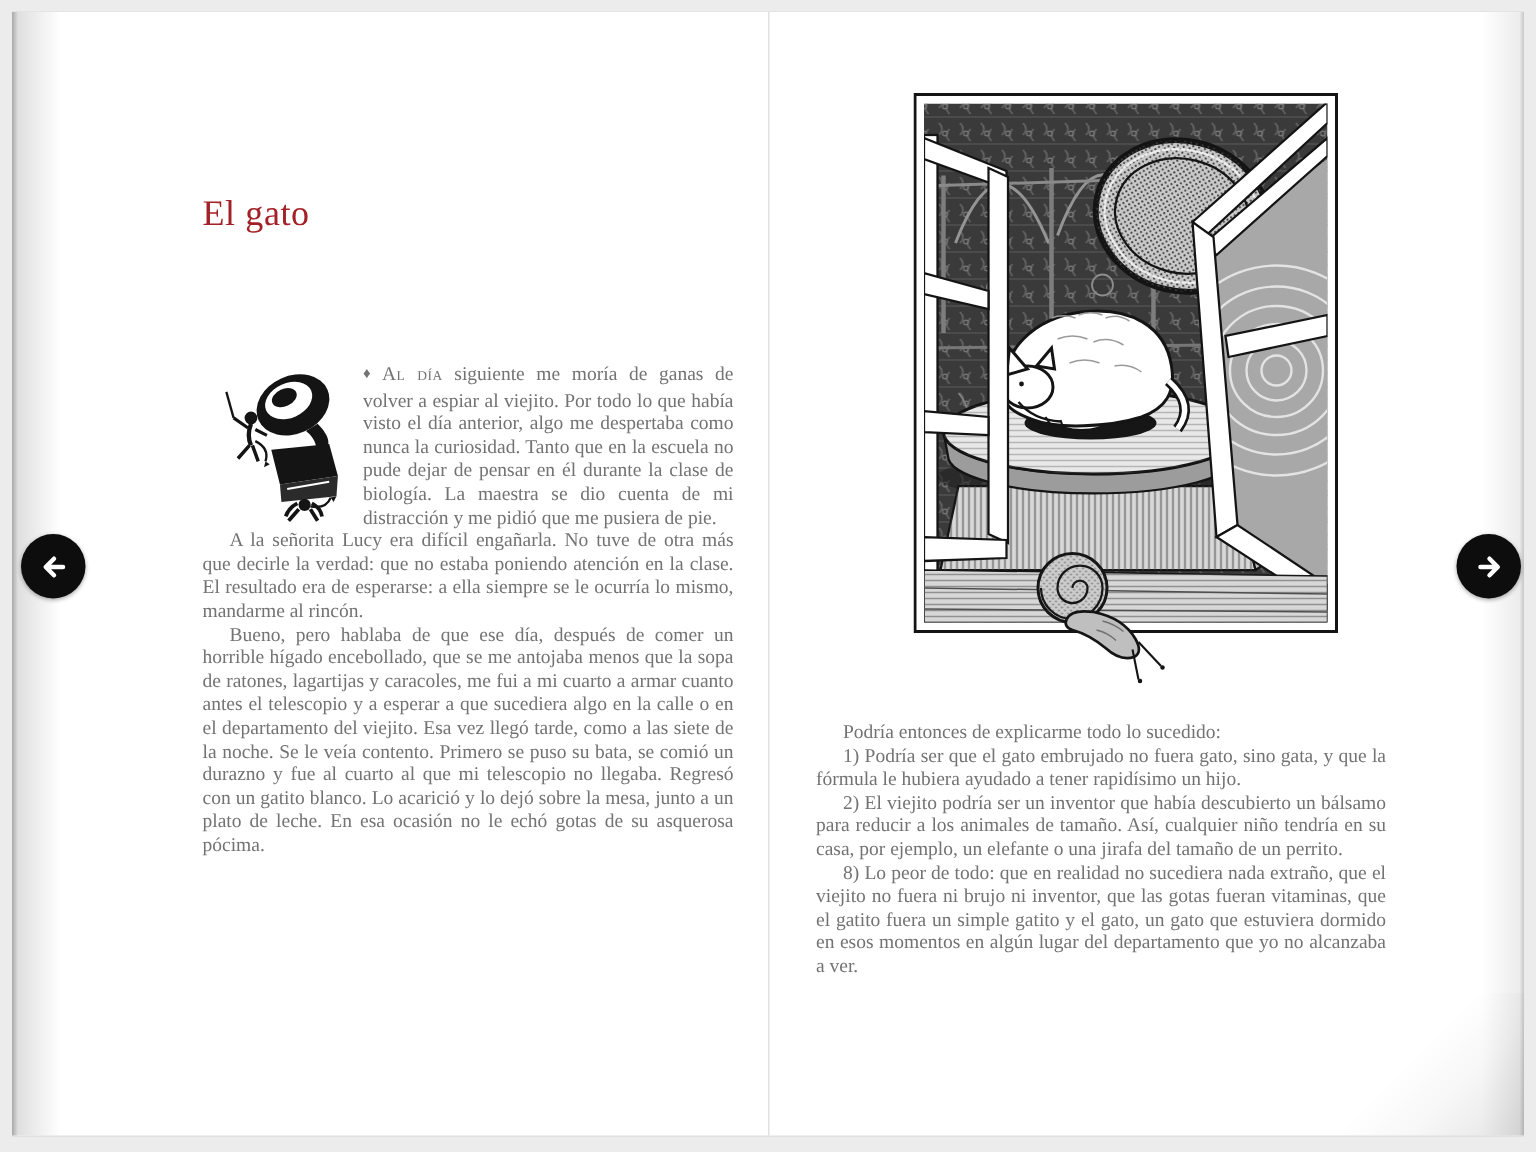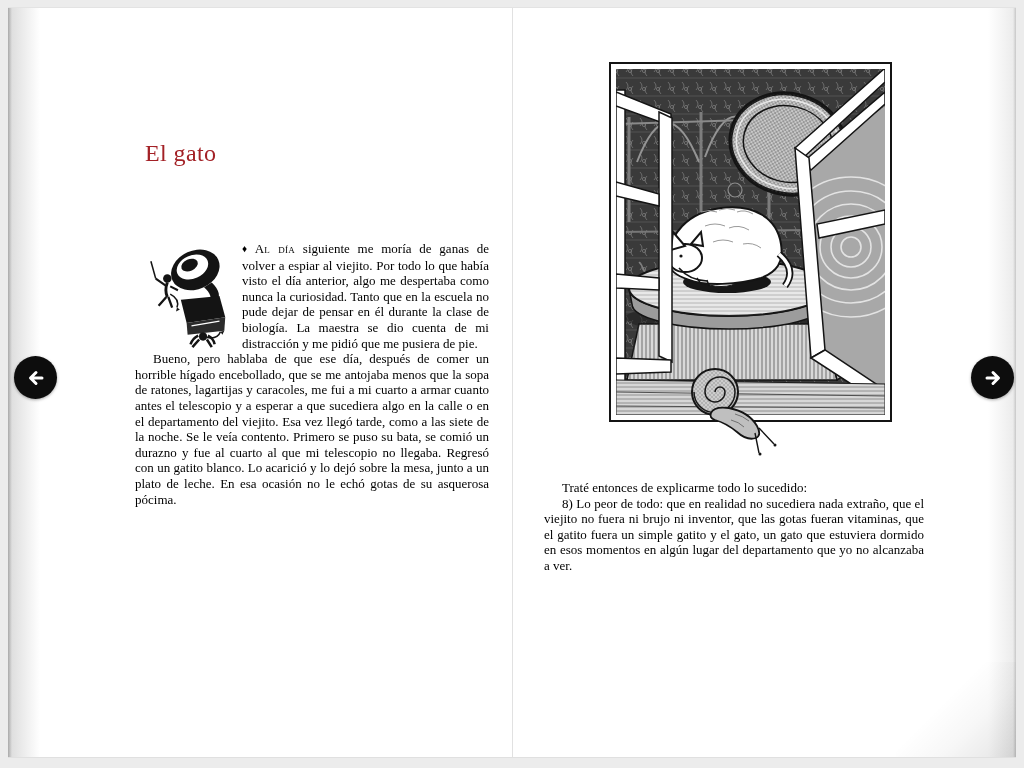--- a/index.html
+++ b/index.html
@@ -23,25 +23,25 @@
   .spine{position:absolute;left:504px;top:0;bottom:0;width:1px;background:#dcdcdc;opacity:.85}
   .curl{position:absolute;right:0;bottom:0;width:120px;height:95px;pointer-events:none;
     background:linear-gradient(315deg,rgba(0,0,0,.11) 0%,rgba(0,0,0,.03) 35%,rgba(0,0,0,0) 60%)}
 
   .page{position:absolute;top:0;height:100%;width:504px}
   .page-left{left:0}
   .page-right{left:504px}
 
   
   .chapter-title{
-    position:absolute;left:127px;top:122px;margin:10px;
+    position:absolute;left:127px;top:122px;margin:0;
     font-size:24px;font-weight:normal;color:#a32126;letter-spacing:.4px;
   }
   .body-text{
-    font-size:13px;line-height:15.6px;color:#000000;text-align:justify;
+    font-size:13px;line-height:15.6px;color:#737373;text-align:justify;
   }
   .text-left{position:absolute;left:127px;top:233px;width:354px}
   .body-text p{margin:0;text-indent:18px}
   .body-text p.opener{text-indent:0}
   .vignette{float:left;width:85px;height:106px;margin:2px 9px 2px 13px}
   .vignette svg{width:100%;height:100%}
   .sc{font-variant:small-caps;letter-spacing:.3px}
   .diamond{font-size:10px;margin-right:3px;position:relative;top:-1px}
 
   
@@ -91,20 +91,21 @@
               <path d="M18 43 L8 36 M23 44 L31 48" fill="none" stroke-width="2.2"></path>
               <line x1="8" y1="36" x2="3" y2="18" stroke-width="1.6"></line>
               <path d="M19 55 L11 64 M21 55 L25 66" fill="none" stroke-width="2.4"></path>
               <path d="M23 52 Q33 57 30 66" fill="none" stroke-width="1.6"></path>
               <path d="M30 66 l3 2 -4 2 z" stroke="none"></path>
             </g>
           </svg>
         </figure>
 
         <p class="opener"><span class="diamond">♦</span><span class="sc">Al día</span><span> siguiente me moría de ganas de volver a espiar al viejito. Por todo lo que había visto el día anterior, algo me despertaba como nunca la curiosidad. Tanto que en la escuela no pude dejar de pensar en él durante la clase de biología. La maestra se dio cuenta de mi distracción y me pidió que me pusiera de pie.</span></p>
+        <p>A la señorita Lucy era difícil engañarla. No tuve de otra más que decirle la verdad: que no estaba poniendo atención en la clase. El resultado era de esperarse: a ella siempre se le ocurría lo mismo, mandarme al rincón.</p>
         <p>Bueno, pero hablaba de que ese día, después de comer un horrible hígado encebollado, que se me antojaba menos que la sopa de ratones, lagartijas y caracoles, me fui a mi cuarto a armar cuanto antes el telescopio y a esperar a que sucediera algo en la calle o en el departamento del viejito. Esa vez llegó tarde, como a las siete de la noche. Se le veía contento. Primero se puso su bata, se comió un durazno y fue al cuarto al que mi telescopio no llegaba. Regresó con un gatito blanco. Lo acarició y lo dejó sobre la mesa, junto a un plato de leche. En esa ocasión no le echó gotas de su asquerosa pócima.</p>
       </div>
     </div>
 
     <div class="page page-right">
 
       <figure class="plate">
         <svg viewBox="0 0 283 410">
           <defs>
             <clipPath id="win">
@@ -215,21 +216,23 @@
             <path d="M120 346 q20 4 28 18 q5 9 -1 12 q-9 3 -19 -6 q-11 -9 -22 -12 q-6 -2 -4 -7 q3 -7 18 -5 z" fill="#bfbfbf" stroke="#141414" stroke-width="1.8"></path>
             <path d="M150 366 l15 16 M146 371 l4 20" stroke="#141414" stroke-width="1.4" fill="none"></path>
             <circle cx="166" cy="383" r="1.5" fill="#141414"></circle>
             <circle cx="151" cy="392" r="1.5" fill="#141414"></circle>
             <path d="M126 352 q8 2 14 7 M122 358 q8 2 13 7" stroke="#707070" stroke-width="1" fill="none"></path>
           </g>
         </svg>
       </figure>
 
       <div class="body-text text-right">
-        <p>Traté entonces de explicarme todo lo sucedido:</p>
+        <p>Podría entonces de explicarme todo lo sucedido:</p>
+        <p>1) Podría ser que el gato embrujado no fuera gato, sino gata, y que la fórmula le hubiera ayudado a tener rapidísimo un hijo.</p>
+        <p>2) El viejito podría ser un inventor que había descubierto un bálsamo para reducir a los animales de tamaño. Así, cualquier niño tendría en su casa, por ejemplo, un elefante o una jirafa del tamaño de un perrito.</p>
         <p>8) Lo peor de todo: que en realidad no sucediera nada extraño, que el viejito no fuera ni brujo ni inventor, que las gotas fueran vitaminas, que el gatito fuera un simple gatito y el gato, un gato que estuviera dormido en esos momentos en algún lugar del departamento que yo no alcanzaba a ver.</p>
       </div>
     </div>
 
     <div class="edge-left"></div>
     <div class="edge-right"></div>
     <div class="spine"></div>
     <div class="curl"></div>
   </div>
 

